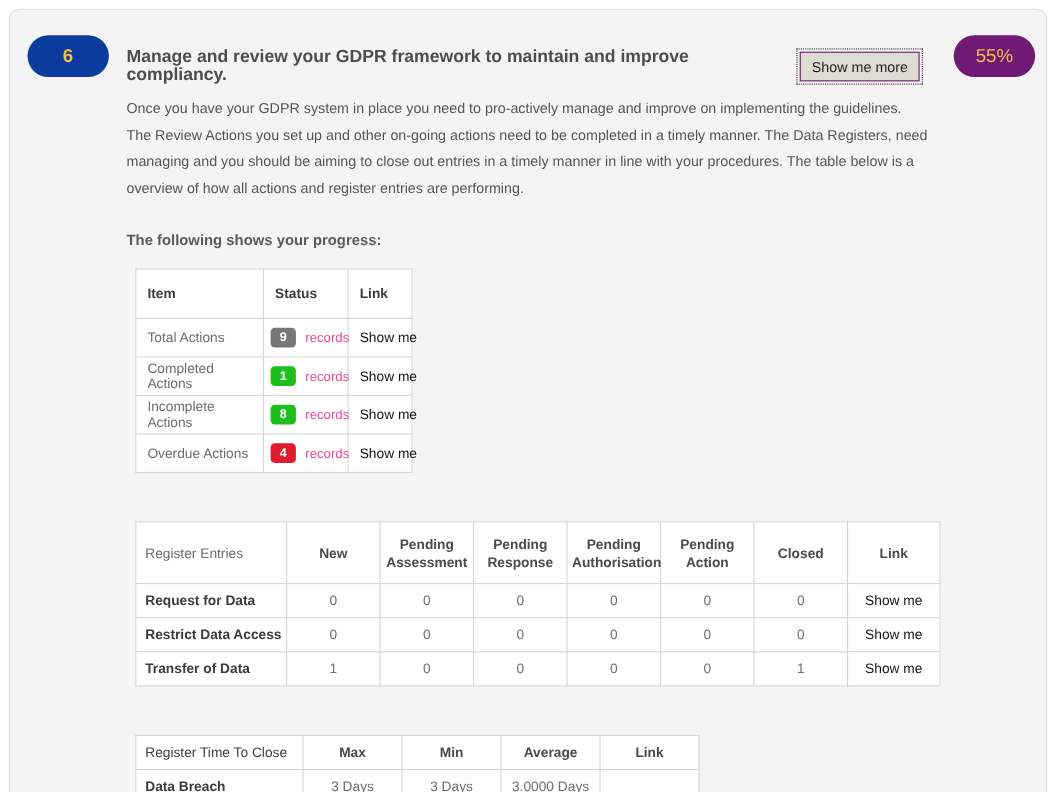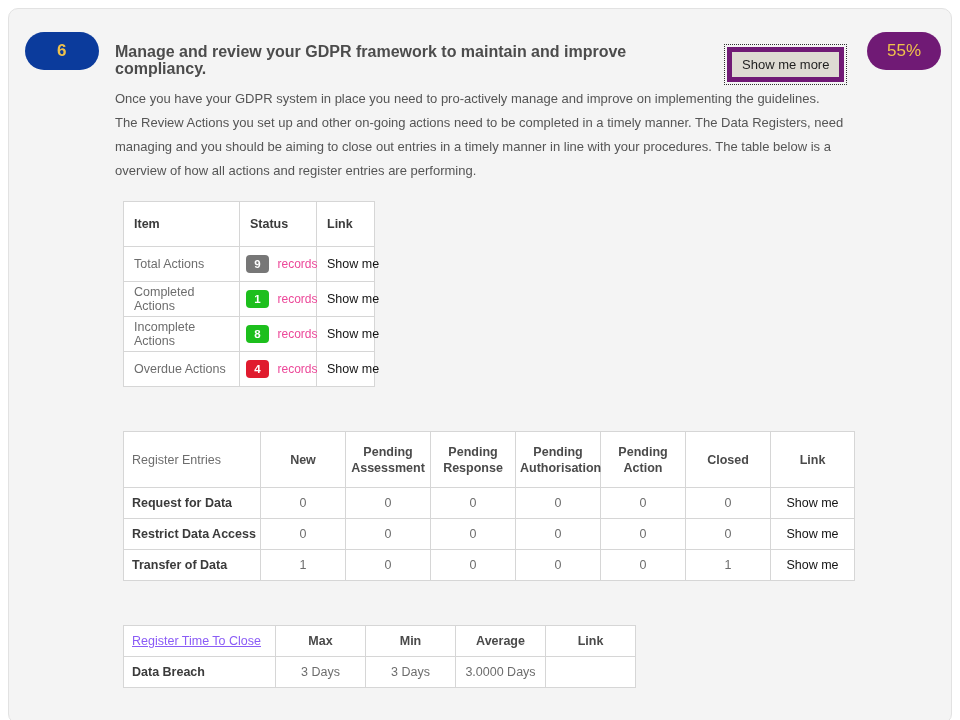--- a/index.html
+++ b/index.html
@@ -68,21 +68,21 @@
     font-weight: bold;
     line-height: 17px;
   }
 
   .show-more-btn {
     position: absolute;
     left: 718px;
     top: 24px;
     padding: 5px 10px;
     background: #dedbd3;
-    border: 5px solid #701a75;
+    border: 1px solid #701a75;
     outline: 1px dotted #2e2e2e;
     outline-offset: 2px;
     color: #1f1f1f;
     font-size: 13px;
     font-family: "Liberation Sans", sans-serif;
     cursor: pointer;
   }
 
   .percent-badge {
     position: absolute;
@@ -235,23 +235,22 @@
 
   #ttc-table th {
     height: 31px;
     text-align: center;
     color: #4a4a4a;
     font-weight: bold;
   }
   #ttc-table th.name-head {
     text-align: left;
     padding-left: 8px;
-    color: #8b5cf6;
+    color: #404040;
     font-weight: normal;
-    text-decoration: underline;
   }
   #ttc-table td {
     height: 31px;
     text-align: center;
     color: #6d6d6d;
   }
   #ttc-table td.row-label {
     text-align: left;
     padding-left: 8px;
     color: #3b3b3b;
@@ -269,20 +268,21 @@
 
       <div class="header-title">Manage and review your GDPR framework to maintain and improve compliancy.</div>
 
       <button class="show-more-btn">Show me more</button>
 
       <div class="percent-badge">55%</div>
     </div>
 
     <p class="intro">Once you have your GDPR system in place you need to pro-actively manage and improve on implementing the guidelines. The Review Actions you set up and other on-going actions need to be completed in a timely manner. The Data Registers, need managing and you should be aiming to close out entries in a timely manner in line with your procedures. The table below is a overview of how all actions and register entries are performing.</p>
 
+    <div class="progress-heading">The following shows your progress:</div>
 
     <table class="grid" id="actions-table">
       <colgroup>
         <col class="c-item">
           <col class="c-status">
           <col class="c-link">
       </colgroup>
       <thead>
         <tr>
           <th>Item</th>

